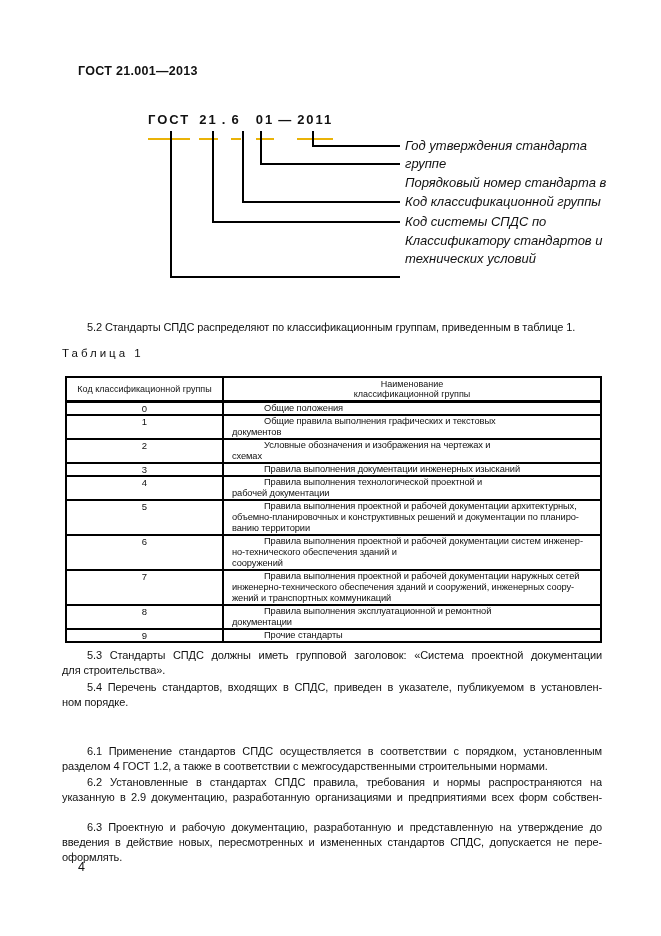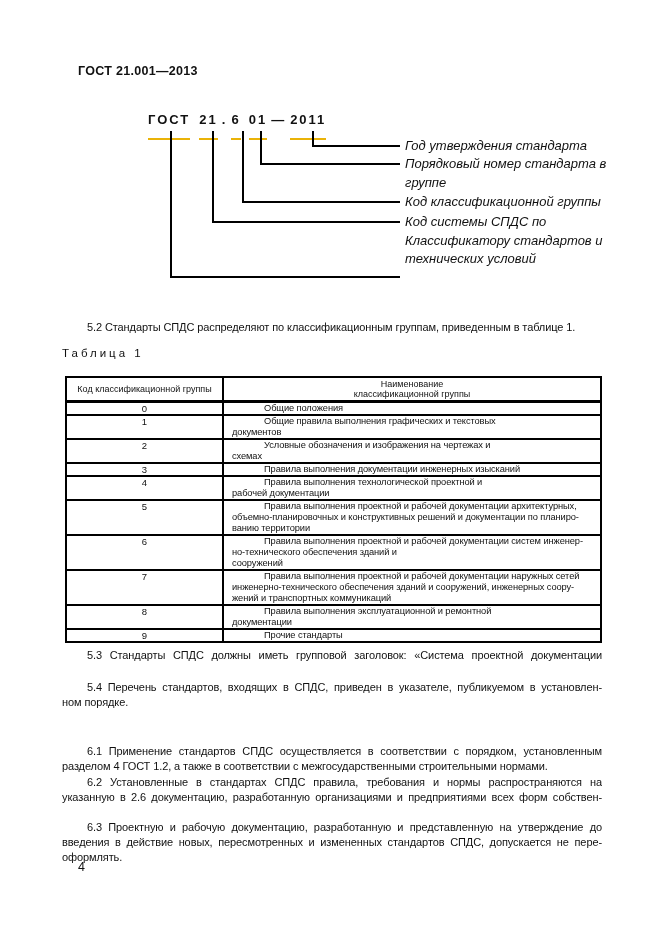--- a/index.html
+++ b/index.html
@@ -24,21 +24,21 @@
   
   .diagram { left: 0; top: 110px; width: 661px; height: 200px; }
   .desig {
     position: absolute; left: 148px; top: 2px;
     font-size: 13px; font-weight: bold; letter-spacing: 2px;
     white-space: nowrap;
   }
   .desig .du { border-bottom: 2px solid #eab308; padding-bottom: 11px; display: inline-block; }
   .desig .ds { display: inline-block; padding: 0 4px; }
   .desig .g21 { margin-left: 9px; }
-  .desig .g01 { margin-left: 8px; }
+  .desig .g01 { margin-left: 15px; }
   .cline { position: absolute; background: #000; }
   .dlabel {
     position: absolute; left: 405px;
     font-size: 13px; line-height: 18.5px;
     white-space: nowrap;
     font-style: italic;
   }
   
   .para {
     left: 62px; width: 540px;
@@ -114,22 +114,22 @@
     <div class="cline" style="left:312px; top:35px; width:88px; height:2px;"></div>
     <div class="cline" style="left:260px; top:53px; width:140px; height:2px;"></div>
     <div class="cline" style="left:242px; top:91px; width:158px; height:2px;"></div>
     <div class="cline" style="left:212px; top:111px; width:188px; height:2px;"></div>
     <div class="cline" style="left:170px; top:166px; width:230px; height:2px;"></div>
 
     <div class="dlabel" style="top:27px;">
       <div>Год утверждения стандарта</div>
     </div>
     <div class="dlabel" style="top:45px;">
+      <div>группе</div>
       <div>Порядковый номер стандарта в</div>
-      <div>группе</div>
     </div>
     <div class="dlabel" style="top:83px;">
       <div>Код классификационной группы</div>
     </div>
     <div class="dlabel" style="top:103px;">
       <div>Код системы СПДС по</div>
       <div>Классификатору стандартов и</div>
       <div>технических условий</div>
     </div>
   </div>
@@ -223,36 +223,37 @@
         <td class="code">9</td>
         <td class="name">
           <div class="ind">Прочие стандарты</div>
         </td>
       </tr>
     </tbody>
   </table>
 
   <div class="abs para" style="top:648px;">
     <div class="jline first">5.3 Стандарты СПДС должны иметь групповой заголовок: «Система проектной документации</div>
+    <div class="lline">для строительства».</div>
   </div>
 
   <div class="abs para" style="top:680px;">
     <div class="jline first">5.4 Перечень стандартов, входящих в СПДС, приведен в указателе, публикуемом в установлен-</div>
     <div class="lline">ном порядке.</div>
   </div>
 
 
   <div class="abs para" style="top:744px;">
     <div class="jline first">6.1 Применение стандартов СПДС осуществляется в соответствии с порядком, установленным</div>
     <div class="lline">разделом 4 ГОСТ 1.2, а также в соответствии с межгосударственными строительными нормами.</div>
   </div>
 
   <div class="abs para" style="top:775px;">
     <div class="jline first">6.2 Установленные в стандартах СПДС правила, требования и нормы распространяются на</div>
-    <div class="jline">указанную в 2.6 документацию, разработанную организациями и предприятиями всех форм собствен-</div>
+    <div class="jline">указанную в 2.9 документацию, разработанную организациями и предприятиями всех форм собствен-</div>
   </div>
 
   <div class="abs para" style="top:820px;">
     <div class="jline first">6.3 Проектную и рабочую документацию, разработанную и представленную на утверждение до</div>
     <div class="jline">введения в действие новых, пересмотренных и измененных стандартов СПДС, допускается не пере-</div>
     <div class="lline">оформлять.</div>
   </div>
 
   <div class="abs page-number">4</div>
 

